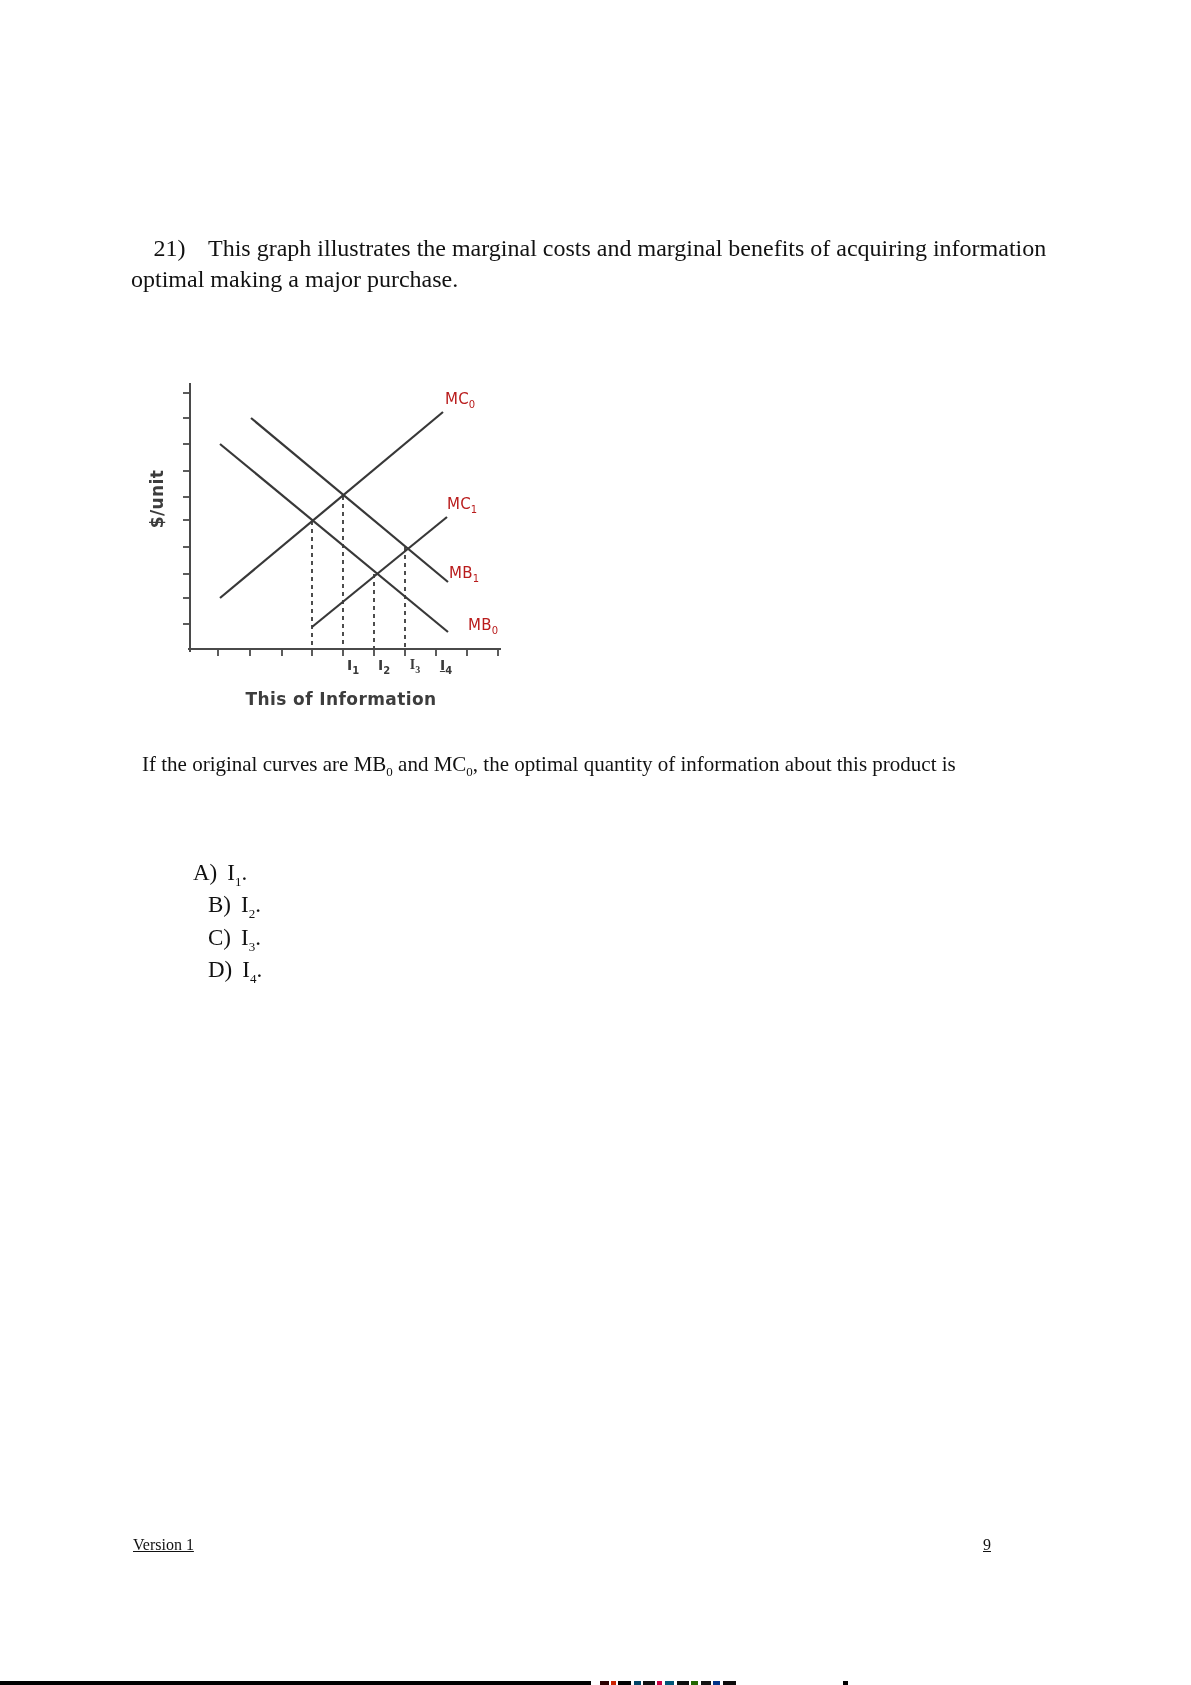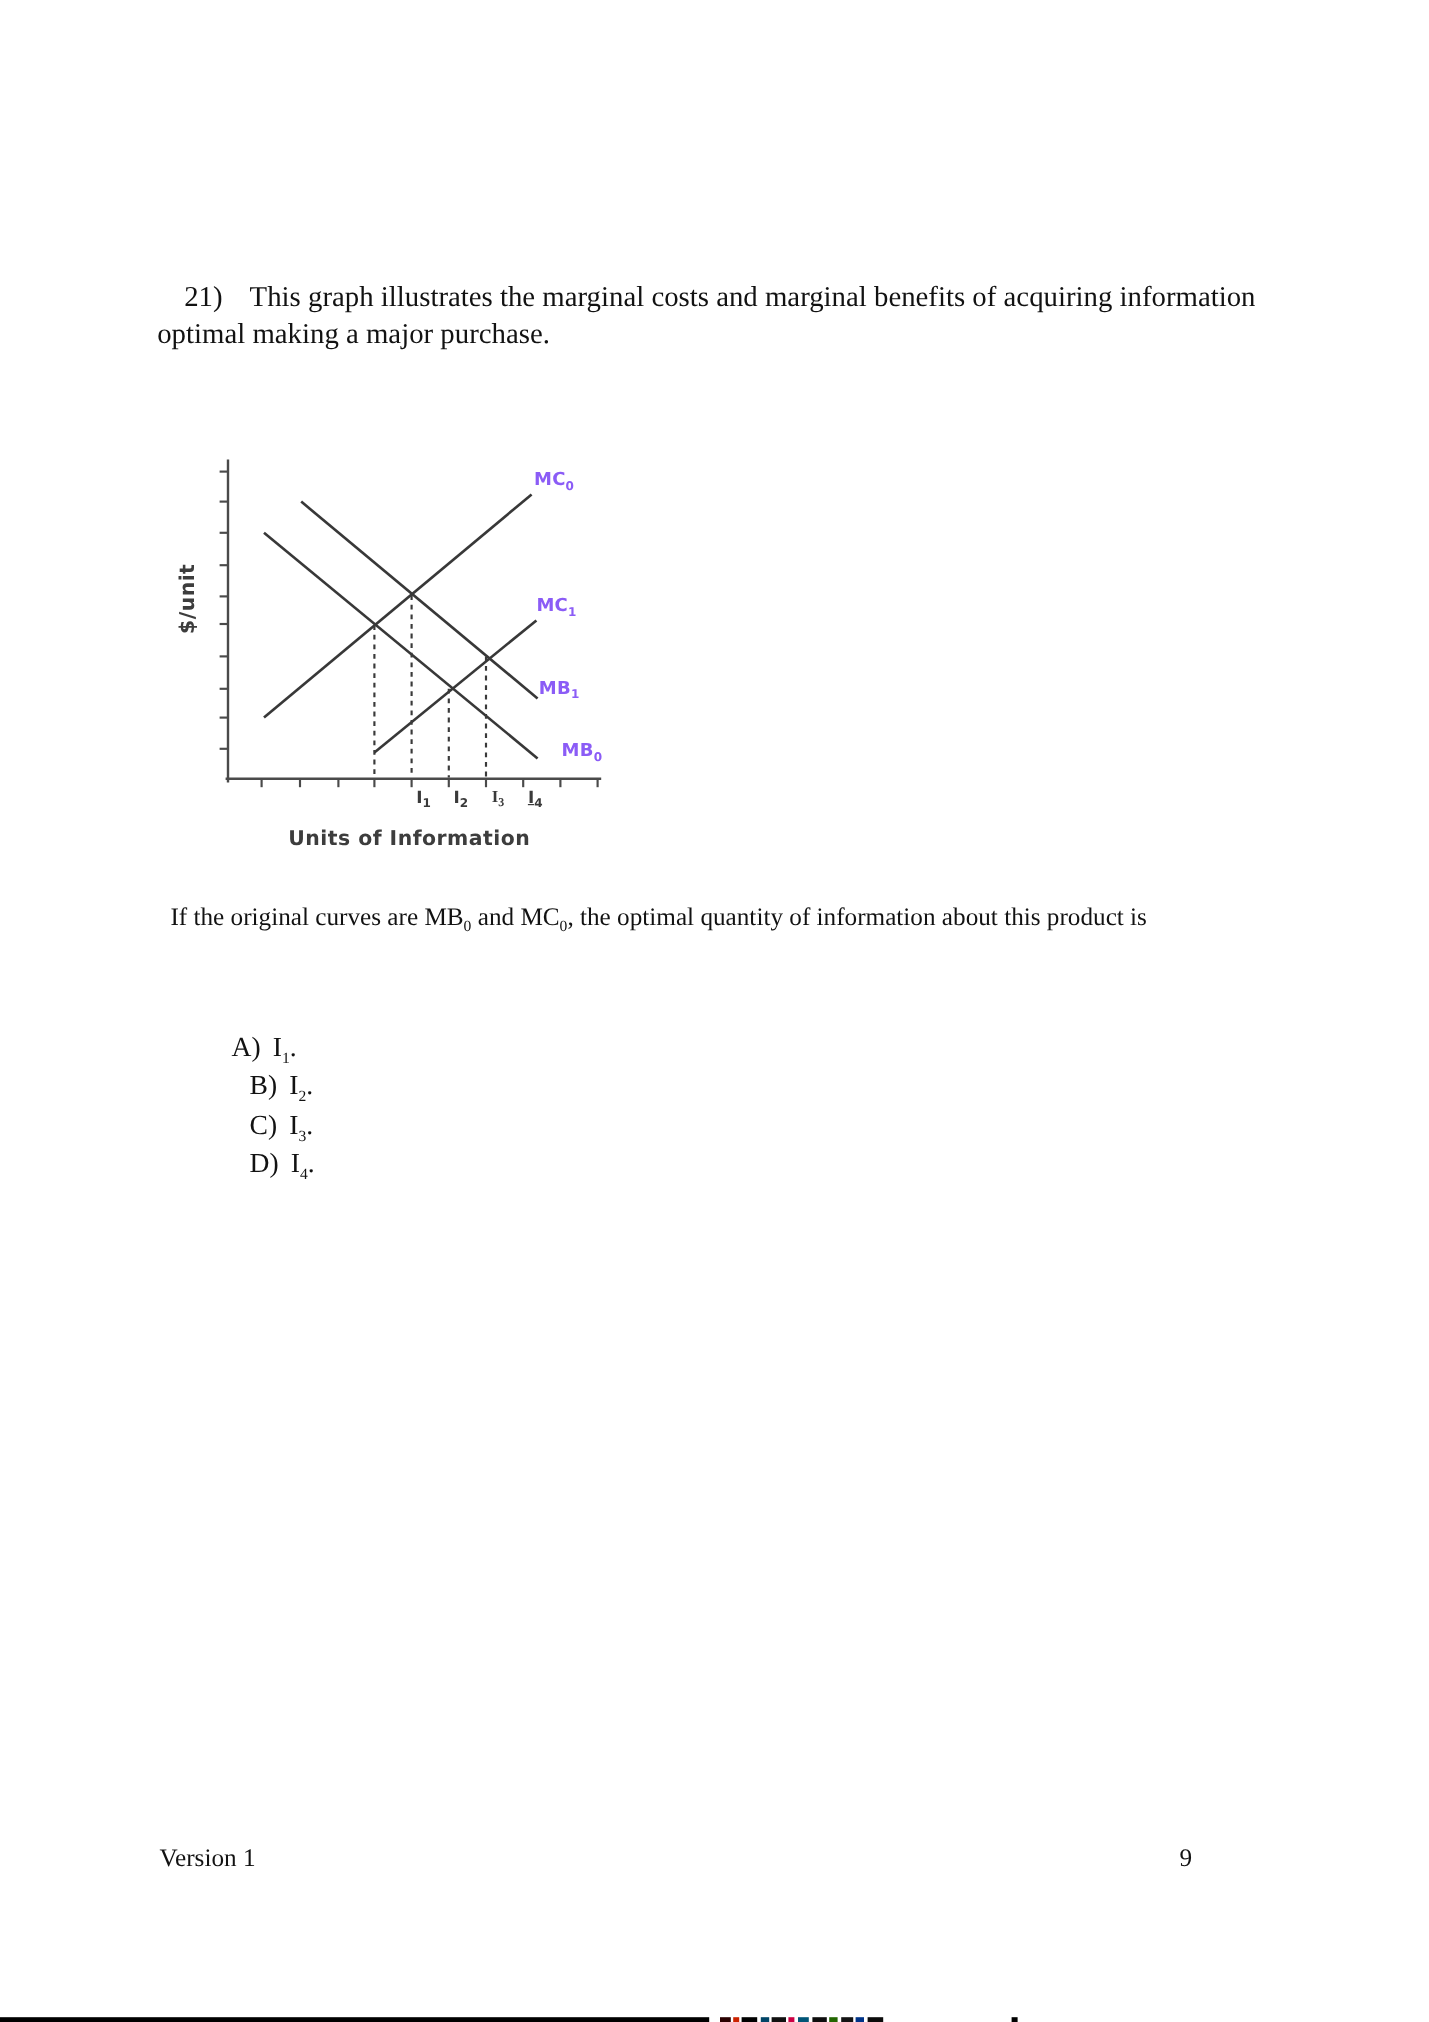--- a/index.html
+++ b/index.html
@@ -8,24 +8,24 @@
     font-family:"Liberation Serif",serif;color:#121212;overflow:hidden;
   }
   .abs{position:absolute;}
   
   .qline{font-size:24px;line-height:1.2;white-space:nowrap;text-align:center;}
   .qnum{display:inline-block;width:77px;}
   .prompt{font-size:21px;white-space:nowrap;}
   .prompt sub,.opt sub{font-size:13px;line-height:0;}
   .opt{font-size:23px;white-space:nowrap;}
   .opt .letter{margin-right:10px;}
-  .footer-text{font-size:21px;}
+  .footer-text{font-size:16px;text-decoration:underline;}
   .glabel{
-    font-family:"DejaVu Sans",sans-serif;font-size:15px;font-weight:700;
-    color:#8b5cf6;white-space:nowrap;letter-spacing:.2px;
+    font-family:"DejaVu Sans",sans-serif;font-size:15px;font-weight:400;
+    color:#b91c1c;white-space:nowrap;letter-spacing:.2px;
   }
   .glabel sub{font-size:10px;line-height:0;}
   .ticklabel{
     font-family:"DejaVu Sans",sans-serif;font-size:14px;font-weight:600;
     color:#3a3a3a;transform:translateX(-50%);white-space:nowrap;margin-left:40px;
   }
   .ticklabel sub{font-size:10px;line-height:0;}
   .axis-label{
     font-family:"DejaVu Sans",sans-serif;font-size:17px;font-weight:600;
     color:#3d3d3d;letter-spacing:.4px;white-space:nowrap;
@@ -70,21 +70,21 @@
     <line x1="312" y1="627" x2="447" y2="517" stroke="#383838" stroke-width="2.2" stroke-linecap="butt"></line>
     <line x1="251" y1="418" x2="448" y2="582" stroke="#383838" stroke-width="2.2" stroke-linecap="butt"></line>
     <line x1="220" y1="444" x2="448" y2="632" stroke="#383838" stroke-width="2.2" stroke-linecap="butt"></line>
     <line x1="312" y1="521" x2="312" y2="648" stroke="#3a3a3a" stroke-width="1.8" stroke-linecap="butt" stroke-dasharray="4 4"></line>
     <line x1="343" y1="496" x2="343" y2="648" stroke="#3a3a3a" stroke-width="1.8" stroke-linecap="butt" stroke-dasharray="4 4"></line>
     <line x1="374" y1="574" x2="374" y2="648" stroke="#3a3a3a" stroke-width="1.8" stroke-linecap="butt" stroke-dasharray="4 4"></line>
     <line x1="405" y1="547" x2="405" y2="648" stroke="#3a3a3a" stroke-width="1.8" stroke-linecap="butt" stroke-dasharray="4 4"></line>
   </svg>
 
 <div class="abs axis-label ylab" style="left:157px;top:499px;">$/unit</div>
-<div class="abs axis-label xlab" style="left:341px;top:689px;">Units of Information</div>
+<div class="abs axis-label xlab" style="left:341px;top:689px;">This of Information</div>
 
 <div class="abs glabel" style="left:445px;top:390px;">
   <span>MC</span><sub>0</sub>
 </div>
 <div class="abs glabel" style="left:447px;top:495px;">
   <span>MC</span><sub>1</sub>
 </div>
 <div class="abs glabel" style="left:449px;top:564px;">
   <span>MB</span><sub>1</sub>
 </div>

